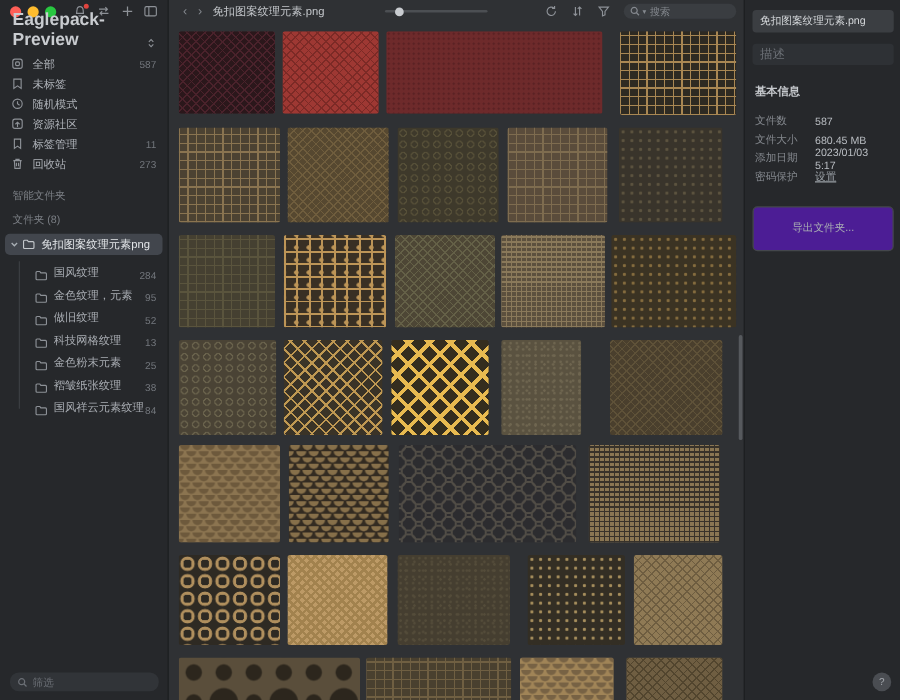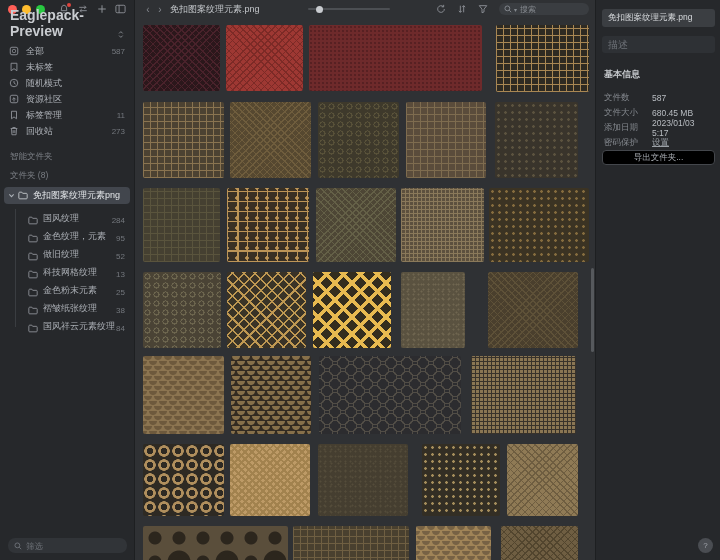--- a/index.html
+++ b/index.html
@@ -70,21 +70,21 @@
   .inspector { position:absolute; right:0; top:0; bottom:0; width:125px; background:#26282b; border-left:1px solid #1d1f21; padding:6px 6px 0 6px; }
   .insp-title { width:113px; height:18px; background:#3b3e42; border:none; border-radius:3px; color:#d6d9dc; font-size:8.5px; padding:0 6px; outline:none; font-family:inherit; }
   .insp-desc { width:113px; height:17px; background:#2e3135; border:none; border-radius:3px; color:#b6bac0; font-size:10px; padding:0 6px; outline:none; margin-top:9px; font-family:inherit; }
   .insp-desc::placeholder { color:#6d7177; }
   .insp-section { font-size:9px; font-weight:bold; color:#c6c9cd; margin:15px 0 0 2px; }
   .info-rows { margin-top:9px; }
   .info-row { display:flex; font-size:8.5px; height:15px; align-items:center; padding:0 2px; }
   .info-label { width:48px; color:#84888e; flex:none; }
   .info-value { color:#b9bdc2; }
   .info-link { color:#9aa0a6; text-decoration:underline; cursor:pointer; }
-  .export-btn { display:block; width:113px; height:15px; background:#000000; border:1px solid #44474c; border-radius:4px; color:#a9adb3; font-size:8.5px; font-family:inherit; }
+  .export-btn { display:block; width:113px; height:36px; margin-top:16px; background:#4c1d95; border:1px solid #44474c; border-radius:4px; color:#a9adb3; font-size:8.5px; font-family:inherit; }
   .help-btn { position:absolute; right:7px; bottom:7px; width:15px; height:15px; border-radius:50%; background:#4a4d52; color:#a3a7ad; font-size:8px; border:none; line-height:15px; text-align:center; }
 
   svg { display:block; }
 </style>
 </head>
 <body>
 
 <div class="app">
 
   <div class="sidebar">

